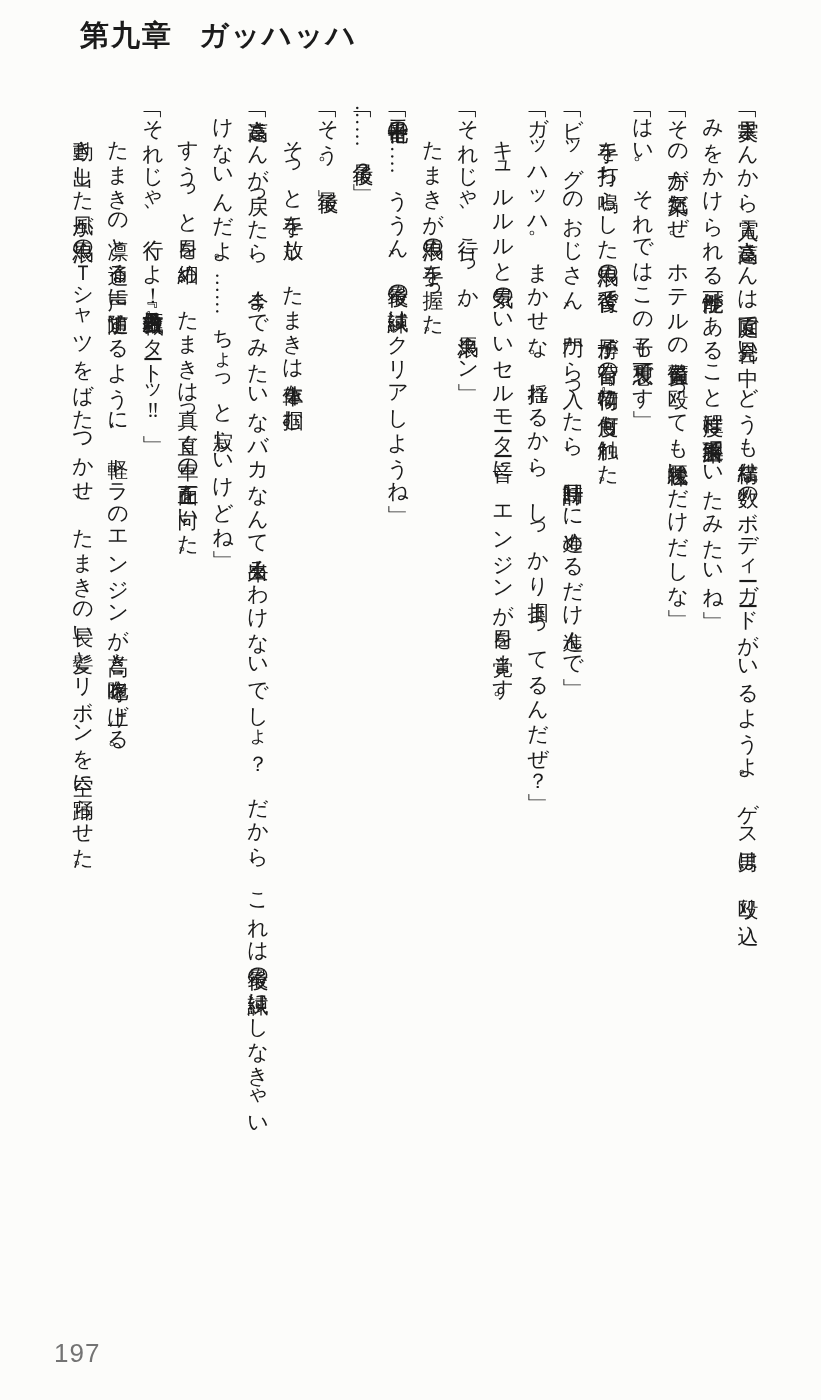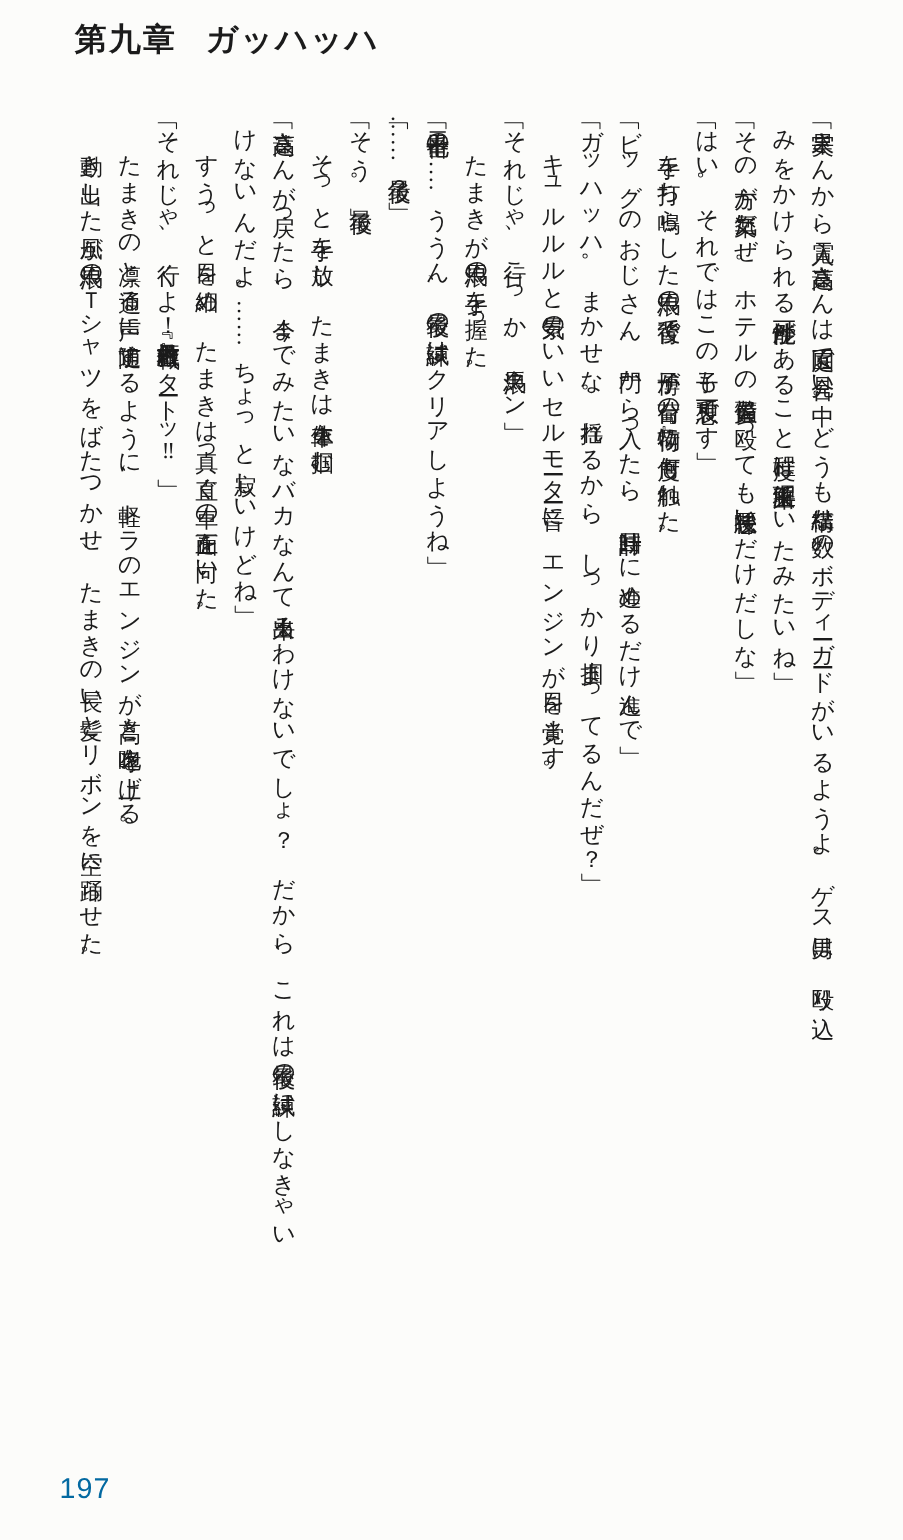--- a/index.html
+++ b/index.html
@@ -12,21 +12,21 @@
     height: 1400px;
     background: #fcfcfa;
     overflow: hidden;
     font-family: "Liberation Serif", "DejaVu Serif", serif;
     color: #1b1b1b;
   }
   
   .chapter-header {
     position: absolute;
     top: 16px;
-    left: 68px;
+    left: 80px;
     display: flex;
     align-items: flex-start;
     gap: 26px;
     font-size: 29px;
     font-weight: 600;
     letter-spacing: 2px;
     white-space: nowrap;
   }
   
   .body-text {
@@ -45,21 +45,21 @@
     white-space: nowrap;
   }
   
   .page-number {
     position: absolute;
     left: 54px;
     top: 1338px;
     font-family: "Liberation Sans", "DejaVu Sans", sans-serif;
     font-size: 26px;
     letter-spacing: 1px;
-    color: #0369a1;
+    color: #737373;
   }
 </style>
 </head>
 <body>
 
 <div class="page">
 
   <header class="chapter-header">
     <span>第九章</span>
     <span>ガッハッハ</span>

